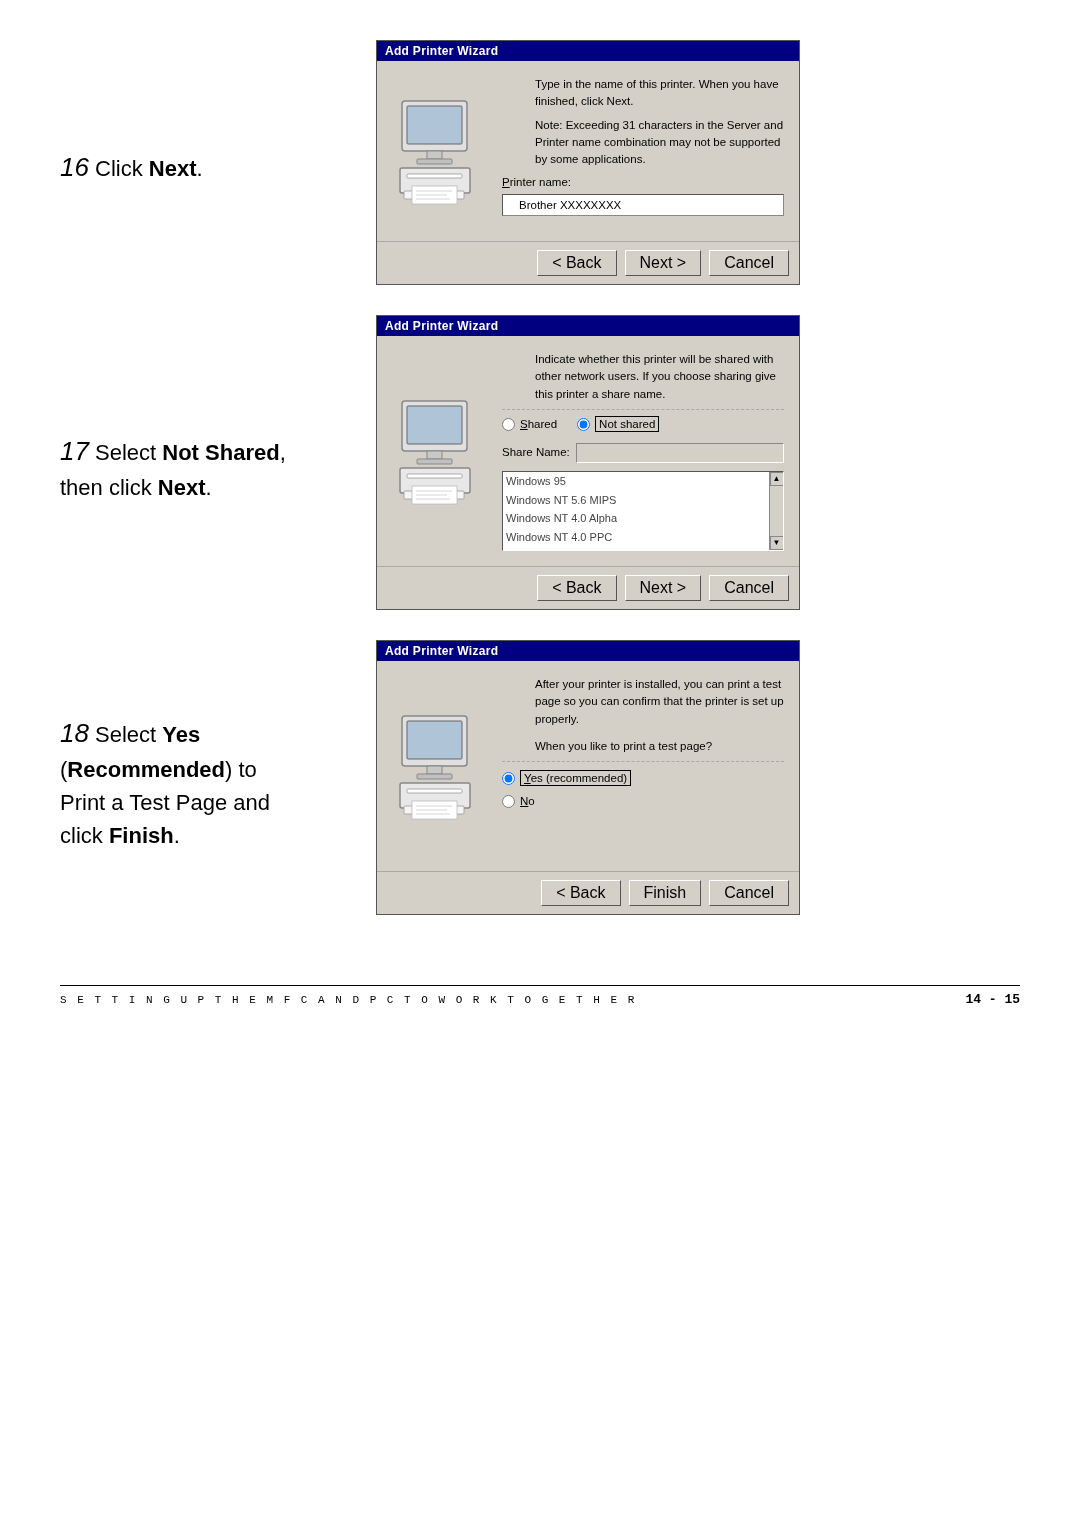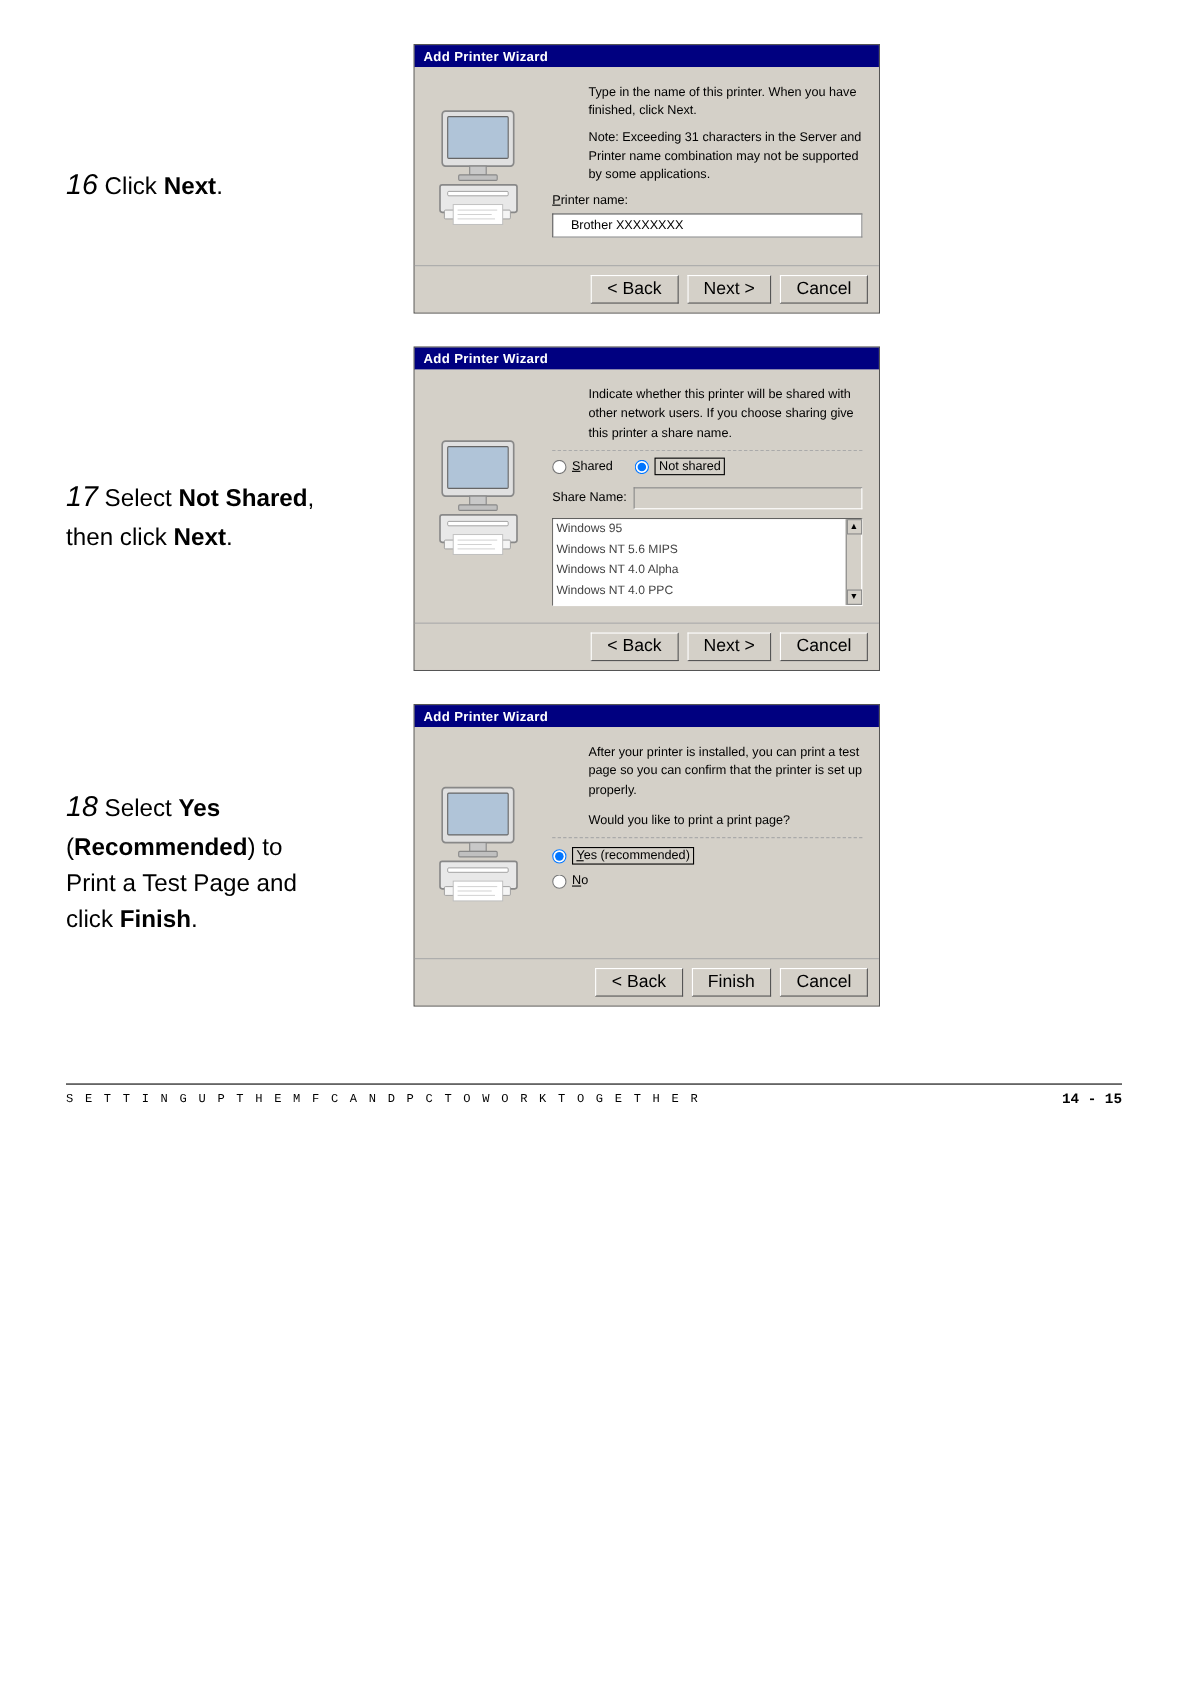--- a/index.html
+++ b/index.html
@@ -427,21 +427,21 @@
             <rect x="15" y="78" width="55" height="4" rx="1" fill="#fff" stroke="#999" stroke-width="0.8"></rect>
             <rect x="12" y="95" width="60" height="8" rx="1" fill="#f5f5f5" stroke="#999" stroke-width="0.8"></rect>
             <rect x="20" y="90" width="45" height="18" rx="0" fill="#fff" stroke="#bbb" stroke-width="0.8"></rect>
             <line x1="24" y1="95" x2="60" y2="95" stroke="#ccc" stroke-width="0.8"></line>
             <line x1="24" y1="99" x2="55" y2="99" stroke="#ccc" stroke-width="0.8"></line>
             <line x1="24" y1="103" x2="58" y2="103" stroke="#ccc" stroke-width="0.8"></line>
           </svg>
         </div>
         <div class="wizard-content">
           <p>After your printer is installed, you can print a test page so you can confirm that the printer is set up properly.</p>
-          <p style="margin-top:10px;">Would you like to print a print page?</p>
+          <p style="margin-top:10px;">When you like to print a test page?</p>
           <hr class="dotted-line">
           <div class="radio-row" style="margin-top:8px;">
             <input type="radio" class="radio-input" name="testpage" id="yes" checked="" style="">
             <label for="yes"><span class="yes-recommended-box"><u>Y</u>es (recommended)</span></label>
           </div>
           <div class="radio-row" style="margin-top:6px;">
             <input type="radio" class="radio-input" name="testpage" id="no" style="">
             <label for="no"><u>N</u>o</label>
           </div>
         </div>

